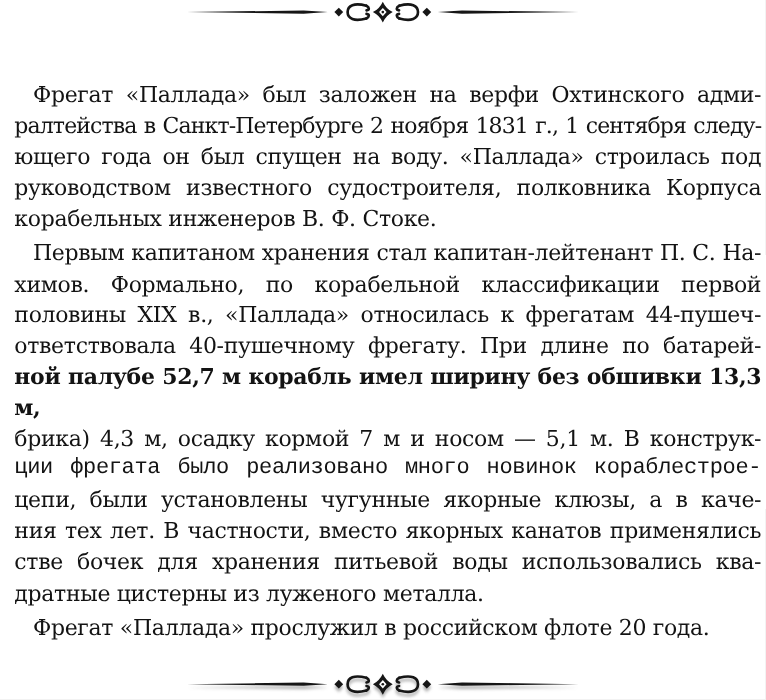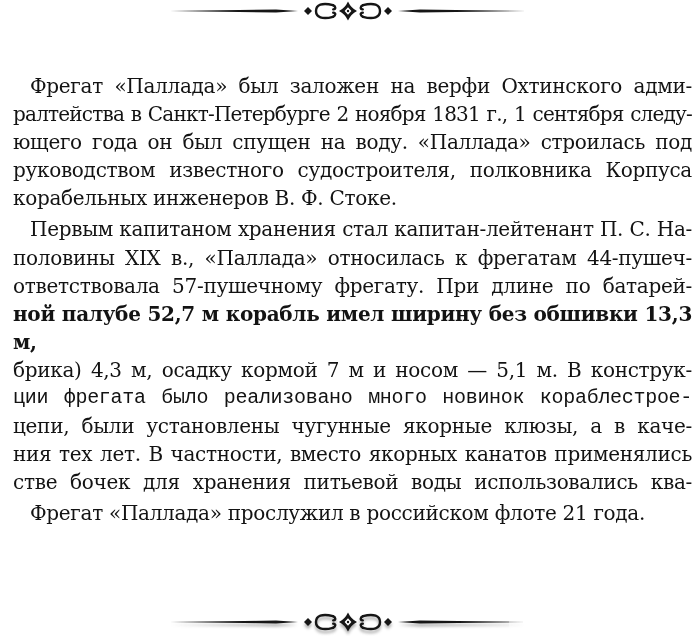--- a/index.html
+++ b/index.html
@@ -71,31 +71,33 @@
   <div class="text-block">
     <div class="paragraph">
       <div class="line first" style="white-space: normal; letter-spacing: -0.3px;">Фрегат «Паллада» был заложен на верфи Охтинского адми-</div>
       <div class="line" style="white-space: normal; letter-spacing: -0.8px;">ралтейства в Санкт-Петербурге 2 ноября 1831 г., 1 сентября следу-</div>
       <div class="line" style="white-space: normal; letter-spacing: -0.3px;">ющего года он был спущен на воду. «Паллада» строилась под</div>
       <div class="line" style="white-space: normal; letter-spacing: -0.3px;">руководством известного судостроителя, полковника Корпуса</div>
       <div class="line last" style="white-space: normal; letter-spacing: -0.3px;">корабельных инженеров В. Ф. Стоке.</div>
     </div>
     <div class="paragraph">
       <div class="line first" style="white-space: normal; letter-spacing: -0.3px;">Первым капитаном хранения стал капитан-лейтенант П. С. На-</div>
+      <div class="line" style="white-space: normal; letter-spacing: -0.3px;">химов. Формально, по корабельной классификации первой</div>
       <div class="line" style="white-space: normal; letter-spacing: -0.3px;">половины XIX в., «Паллада» относилась к фрегатам 44-пушеч-</div>
-      <div class="line" style="white-space: normal; letter-spacing: -0.3px;">ответствовала 57-пушечному фрегату. При длине по батарей-</div>
+      <div class="line" style="white-space: normal; letter-spacing: -0.3px;">ответствовала 40-пушечному фрегату. При длине по батарей-</div>
       <div class="line" style="white-space: normal; letter-spacing: -0.3px; font-weight: bold;">ной палубе 52,7 м корабль имел ширину без обшивки 13,3 м,</div>
       <div class="line" style="white-space: normal; letter-spacing: -0.3px;">брика) 4,3 м, осадку кормой 7 м и носом — 5,1 м. В конструк-</div>
       <div class="line" style="white-space: normal; letter-spacing: -0.3px; font-family: Liberation Mono, monospace;">ции фрегата было реализовано много новинок кораблестрое-</div>
       <div class="line" style="white-space: normal; letter-spacing: -0.3px;">цепи, были установлены чугунные якорные клюзы, а в каче-</div>
       <div class="line" style="white-space: normal; letter-spacing: -0.3px;">ния тех лет. В частности, вместо якорных канатов применялись</div>
       <div class="line" style="white-space: normal; letter-spacing: -0.3px;">стве бочек для хранения питьевой воды использовались ква-</div>
+      <div class="line last" style="white-space: normal; letter-spacing: -0.3px;">дратные цистерны из луженого металла.</div>
     </div>
     <div class="paragraph">
-      <div class="line first last" style="white-space: normal; letter-spacing: -0.3px;">Фрегат «Паллада» прослужил в российском флоте 21 года.</div>
+      <div class="line first last" style="white-space: normal; letter-spacing: -0.3px;">Фрегат «Паллада» прослужил в российском флоте 20 года.</div>
     </div>
   </div>
 
   <svg class="ornament bottom" viewBox="0 0 356 24" xmlns="http://www.w3.org/2000/svg" aria-hidden="true">
     <g fill="#161616" stroke="none">
       <polygon points="0,12 106,10.5 128,12 106,13.5"></polygon>
       <polygon points="356,12 250,10.5 228,12 250,13.5"></polygon>
       <path d="M138,8 L142,12 L138,16 L134,12 Z"></path>
       <path d="M218,8 L222,12 L218,16 L214,12 Z"></path>
     </g>

